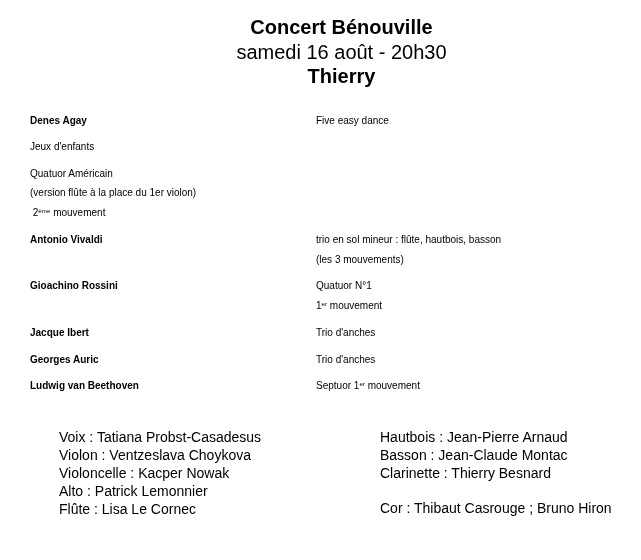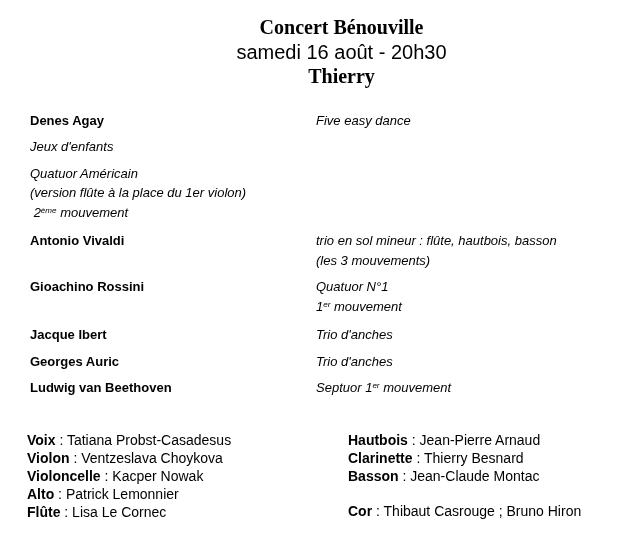--- a/index.html
+++ b/index.html
@@ -17,61 +17,60 @@
     overflow: hidden;
   }
   
   .header {
     padding-top: 15px;
     padding-left: 42px; 
     text-align: center;
     font-size: 20px;
     line-height: 24.5px;
   }
-  .bold { font-weight: bold; font-family: Liberation Serif, serif; }
+  .bold { font-weight: bold; }
   
   .program {
     margin: 22px 8px 0 30px;
-    font-size: 13px;
+    font-size: 10px;
   }
   .program-row {
     display: flex;
     align-items: flex-start;
     margin-bottom: 7px;
   }
   .program-row.extra-gap { margin-top: 4px; }
   .composer {
     width: 286px;
     flex-shrink: 0;
     font-weight: bold;
     line-height: 19.5px;
   }
   .piece { line-height: 19.5px; }
   .piece-line {
-    font-style: italic;
     white-space: pre-wrap;
   }
   .sup {
     font-size: 0.62em;
     position: relative;
     top: -0.45em;
   }
   
   .performers {
     display: flex;
     margin: 31px 0 0 27px;
     font-size: 14px;
     line-height: 18px;
   }
   .perf-col-left {
     width: 321px;
     flex-shrink: 0;
   }
   .perf-line { white-space: pre-wrap; }
-  .perf-label { font-weight: bold; }
+  .perf-label { font-weight: normal; margin-left: 32px; }
   .spacer-line { height: 17px; }
 </style>
 </head>
 <body>
 
 <div class="page">
 
   <div class="header">
     <div class="bold">Concert Bénouville</div>
     <div>samedi 16 août - 20h30</div>
@@ -145,21 +144,21 @@
     <div class="perf-col-left">
       <div class="perf-line"><span class="perf-label">Voix</span><span> : Tatiana Probst-Casadesus</span></div>
       <div class="perf-line"><span class="perf-label">Violon</span><span> : Ventzeslava Choykova</span></div>
       <div class="perf-line"><span class="perf-label">Violoncelle</span><span> : Kacper Nowak</span></div>
       <div class="perf-line"><span class="perf-label">Alto</span><span> : Patrick Lemonnier</span></div>
       <div class="perf-line"><span class="perf-label">Flûte</span><span> : Lisa Le Cornec</span></div>
     </div>
 
     <div>
       <div class="perf-line"><span class="perf-label">Hautbois</span><span> : Jean-Pierre Arnaud</span></div>
+      <div class="perf-line"><span class="perf-label">Basson</span><span> : Jean-Claude Montac</span></div>
       <div class="perf-line"><span class="perf-label">Clarinette</span><span> : Thierry Besnard</span></div>
-      <div class="perf-line"><span class="perf-label">Basson</span><span> : Jean-Claude Montac</span></div>
       <div class="spacer-line"></div>
       <div class="perf-line"><span class="perf-label">Cor</span><span> : Thibaut Casrouge ; Bruno Hiron</span></div>
     </div>
 
   </div>
 
 </div>
 
 </body></html>

